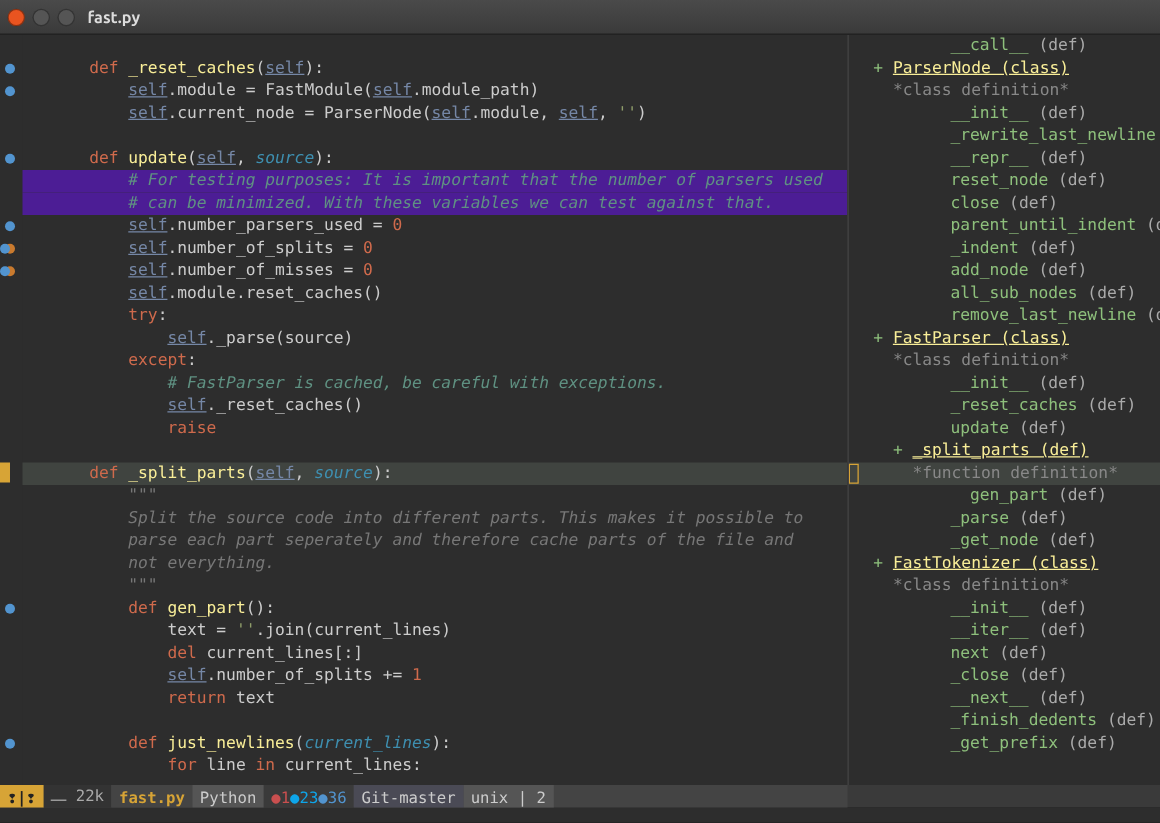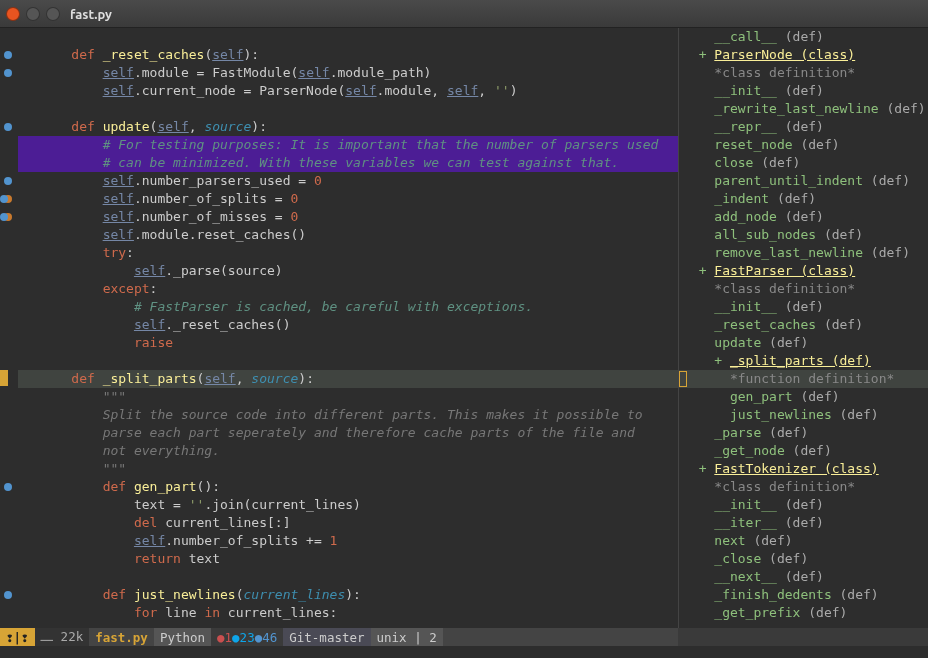--- a/index.html
+++ b/index.html
@@ -73,21 +73,21 @@
   flex: 1;
   background: #2d2d2d;
   border-left: 1px solid #444;
   overflow: hidden;
   line-height: 18px;
   font-size: 13px;
   position: relative;
 }
 .out-line { height: 18px; white-space: pre; padding-left: 4px; }
 .out-class { color: #f9ee98; text-decoration: underline; }
-.out-def { color: #8ec07c; }
+.out-def { color: #8ec07c; margin-left: 46px; }
 .out-plain { color: #aaa; }
 .out-star { color: #888; }
 .out-plus { color: #8ec07c; }
 .out-hl { background: #404440; }
 .out-cursor {
   position: absolute; left: 0; width: 8px; height: 16px;
   border: 1px solid #d7a436;
 }
 .modeline-row {
   height: 18px;
@@ -155,21 +155,20 @@
       <div class="out-line">    <span class="out-def">remove_last_newline</span><span class="out-plain"> (def)</span></div>
       <div class="out-line">  <span class="out-plus">+ </span><span class="out-class">FastParser (class)</span></div>
       <div class="out-line">    <span class="out-star">*class definition*</span></div>
       <div class="out-line">    <span class="out-def">__init__</span><span class="out-plain"> (def)</span></div>
       <div class="out-line">    <span class="out-def">_reset_caches</span><span class="out-plain"> (def)</span></div>
       <div class="out-line">    <span class="out-def">update</span><span class="out-plain"> (def)</span></div>
       <div class="out-line">    <span class="out-plus">+ </span><span class="out-class">_split_parts (def)</span></div>
       <div class="out-line out-hl">      <span class="out-star">*function definition*</span></div>
       <span class="out-cursor" style="top: 343px;"></span>
       <div class="out-line">      <span class="out-def">gen_part</span><span class="out-plain"> (def)</span></div>
-      <div class="out-line">      <span class="out-def">just_newlines</span><span class="out-plain"> (def)</span></div>
       <div class="out-line">    <span class="out-def">_parse</span><span class="out-plain"> (def)</span></div>
       <div class="out-line">    <span class="out-def">_get_node</span><span class="out-plain"> (def)</span></div>
       <div class="out-line">  <span class="out-plus">+ </span><span class="out-class">FastTokenizer (class)</span></div>
       <div class="out-line">    <span class="out-star">*class definition*</span></div>
       <div class="out-line">    <span class="out-def">__init__</span><span class="out-plain"> (def)</span></div>
       <div class="out-line">    <span class="out-def">__iter__</span><span class="out-plain"> (def)</span></div>
       <div class="out-line">    <span class="out-def">next</span><span class="out-plain"> (def)</span></div>
       <div class="out-line">    <span class="out-def">_close</span><span class="out-plain"> (def)</span></div>
       <div class="out-line">    <span class="out-def">__next__</span><span class="out-plain"> (def)</span></div>
       <div class="out-line">    <span class="out-def">_finish_dedents</span><span class="out-plain"> (def)</span></div>
@@ -179,19 +178,19 @@
 
 <div class="modeline-row">
   <div class="modeline-left">
     <span class="ml-seg ml-warn">❢|❢</span>
     <span class="ml-seg ml-dark">⎼ 22k</span>
     <span class="ml-seg ml-file">fast.py</span>
     <span class="ml-seg ml-mode">Python</span>
     <span class="ml-seg ml-fly">
       <span class="fly-err">●1</span>
       <span class="fly-warn">●23</span>
-      <span class="fly-info">●46</span>
+      <span class="fly-info">●36</span>
     </span>
     <span class="ml-seg ml-git">Git-master</span>
     <span class="ml-seg ml-enc">unix | 2</span>
   </div>
 </div>
 <div class="minibuf"></div>
 
 </body></html>

